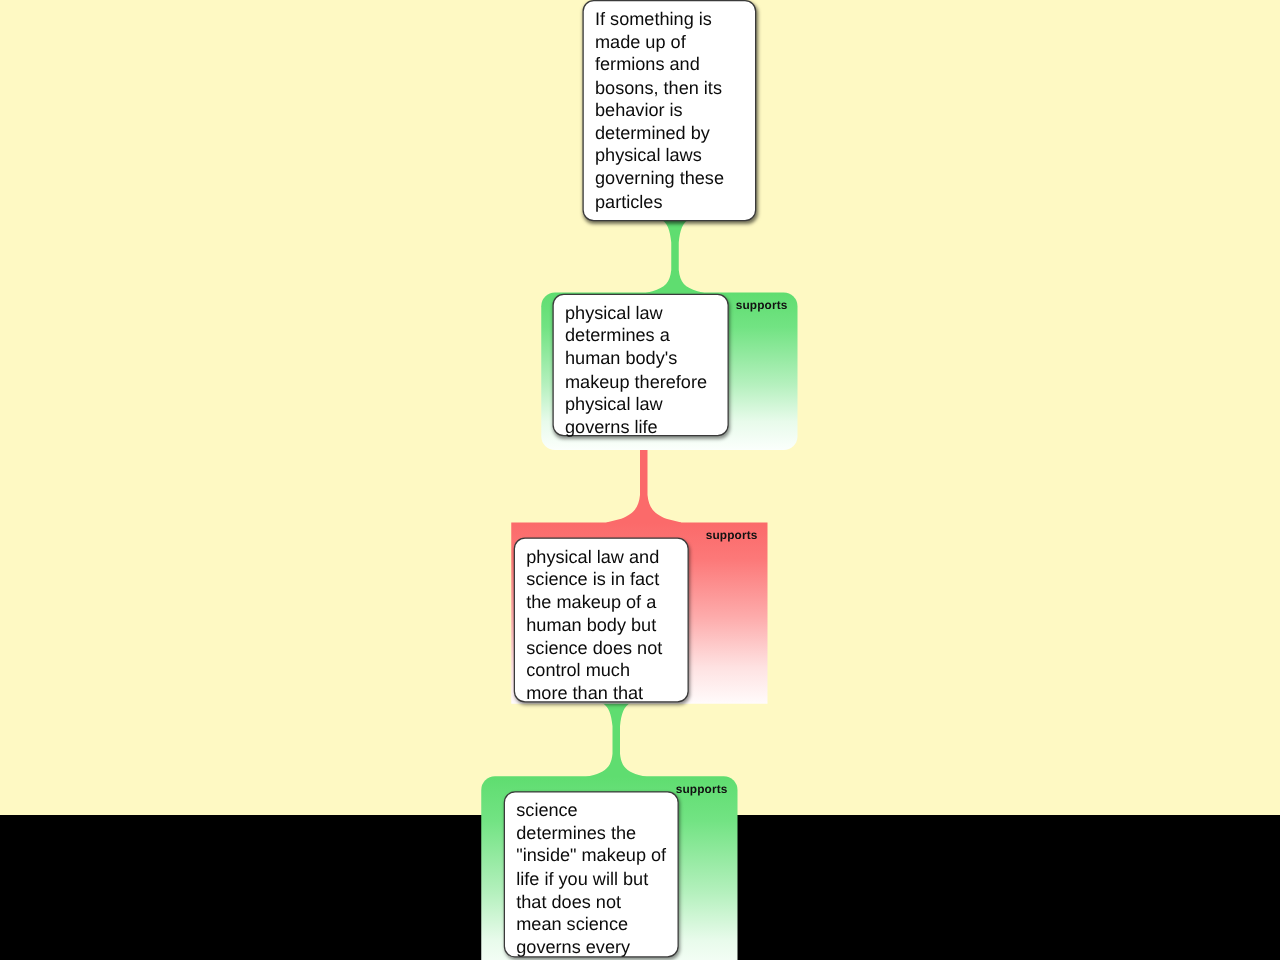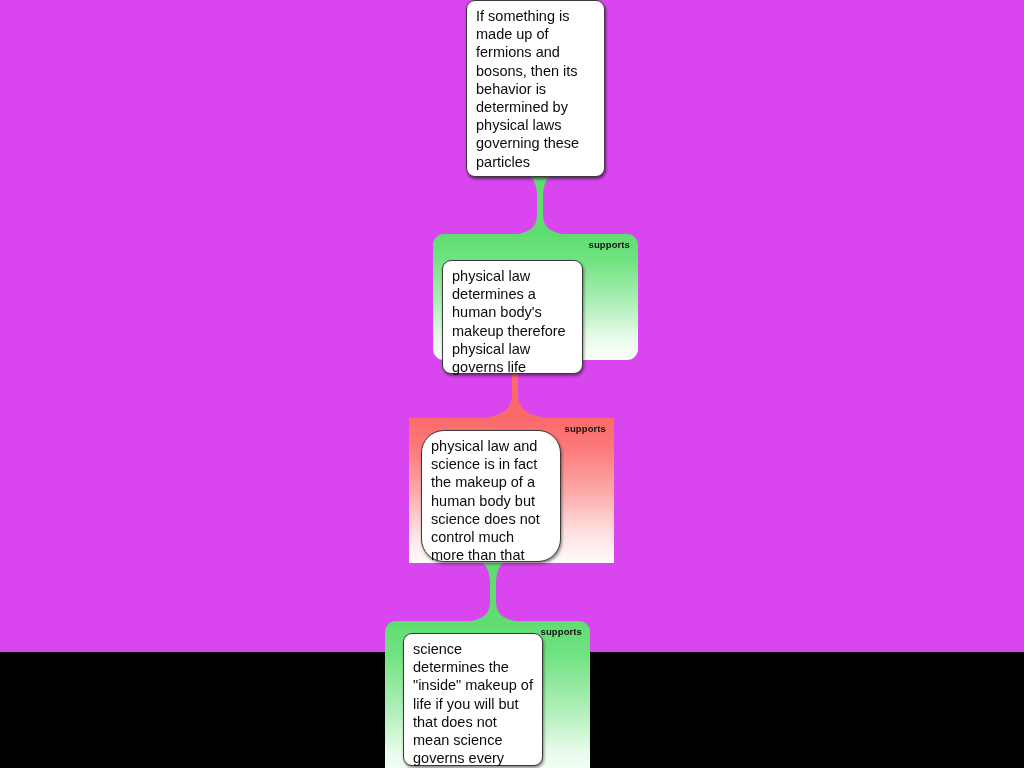--- a/index.html
+++ b/index.html
@@ -16,21 +16,21 @@
     font-family: "Liberation Sans", sans-serif;
     -webkit-font-smoothing: antialiased;
   }
 
   #canvas {
     position: absolute;
     left: 0;
     top: 0;
     width: 1024px;
     height: 652px;
-    background: #d946ef;
+    background: #fef9c3;
   }
 
   
   .connector {
     position: absolute;
     z-index: 1;
   }
   .connector svg {
     display: block;
     width: 100%;
@@ -116,37 +116,37 @@
     <svg viewBox="0 0 60 66" preserveAspectRatio="none" aria-hidden="true">
       <path d="M 18 0 L 42 0 L 42 3 C 36 6 34 12 33 22 L 33 44
                C 34 54 38 58 48 61 L 60 64 L 60 66 L 0 66 L 0 64 L 12 61
                C 22 58 26 54 27 44 L 27 22 C 26 12 24 6 18 3 Z" fill="#5fdd70"></path>
     </svg>
   </div>
 
   <div class="reason-card supports" style="left:433px; top:234px; width:205px; height:126px;">
     <div class="backing"></div>
     <div class="role-label">supports</div>
-    <div class="inner-box" style="left:9px; top:26px; width:141px; height:114px;">
+    <div class="inner-box" style="left:9px; top:1px; width:141px; height:114px;">
       <div class="node-text">physical law determines a human body's makeup therefore physical law governs life</div>
     </div>
   </div>
 
   <div class="connector" style="left:485px; top:356px; width:60px; height:64px;">
     <svg viewBox="0 0 60 64" preserveAspectRatio="none" aria-hidden="true">
       <path d="M 17 0 L 43 0 L 43 4 L 33 4 L 33 40
                C 34 50 38 55 48 59 L 60 62 L 60 64 L 0 64 L 0 62 L 12 59
                C 22 55 26 50 27 40 L 27 4 L 17 4 Z" fill="#fb6a6a"></path>
     </svg>
   </div>
 
   <div class="reason-card opposes" style="left:409px; top:418px; width:205px; height:145px;">
     <div class="backing"></div>
     <div class="role-label">supports</div>
-    <div class="inner-box" style="left:12px; top:12px; width:140px; height:132px;border-radius:23px;">
+    <div class="inner-box" style="left:2px; top:12px; width:140px; height:132px;">
       <div class="node-text">physical law and science is in fact the makeup of a human body but science does not control much more than that</div>
     </div>
   </div>
 
   <div class="connector" style="left:463px; top:559px; width:60px; height:66px;">
     <svg viewBox="0 0 60 66" preserveAspectRatio="none" aria-hidden="true">
       <path d="M 18 0 L 42 0 L 42 3 C 36 6 34 12 33 22 L 33 44
                C 34 54 38 58 48 61 L 60 64 L 60 66 L 0 66 L 0 64 L 12 61
                C 22 58 26 54 27 44 L 27 22 C 26 12 24 6 18 3 Z" fill="#5fdd70"></path>
     </svg>

